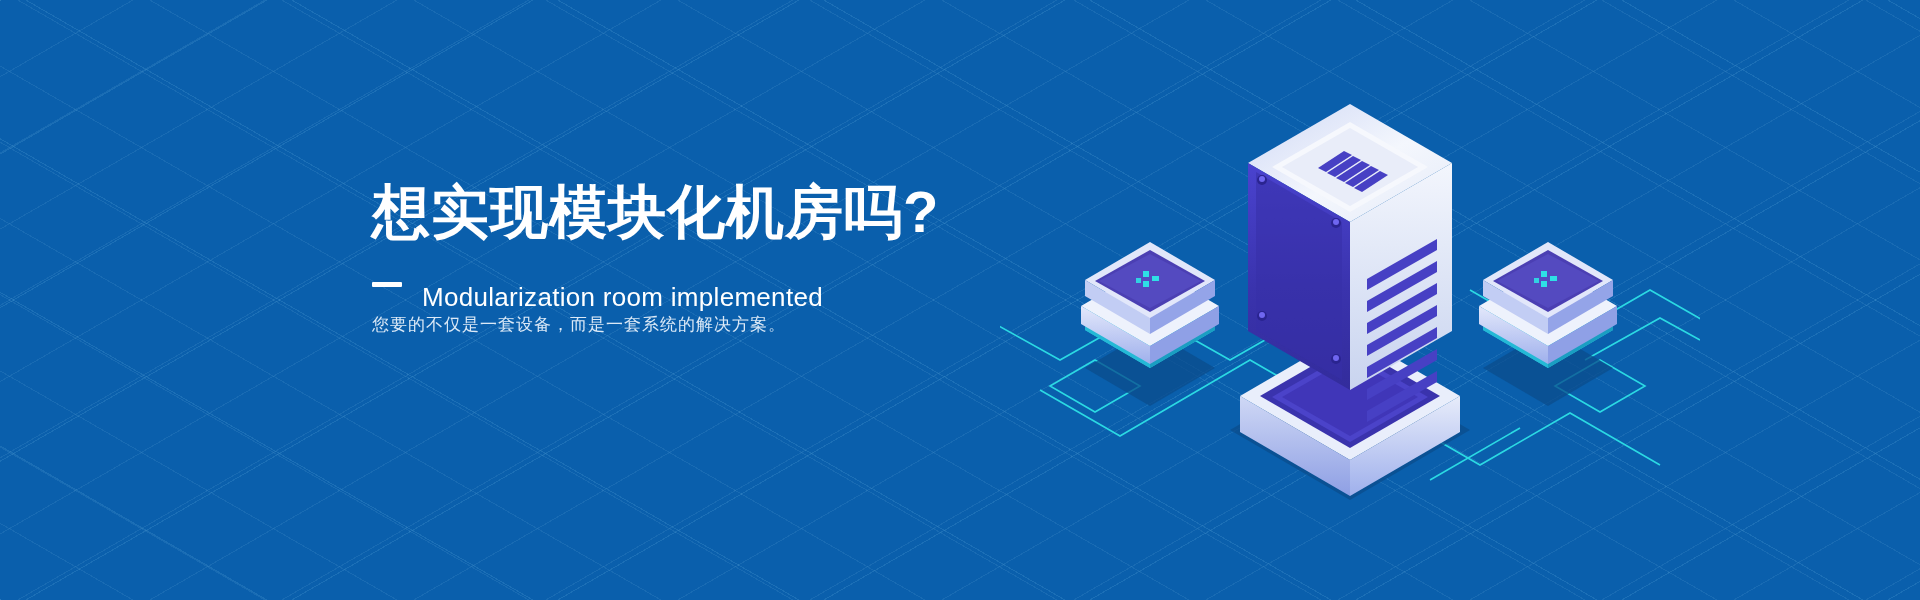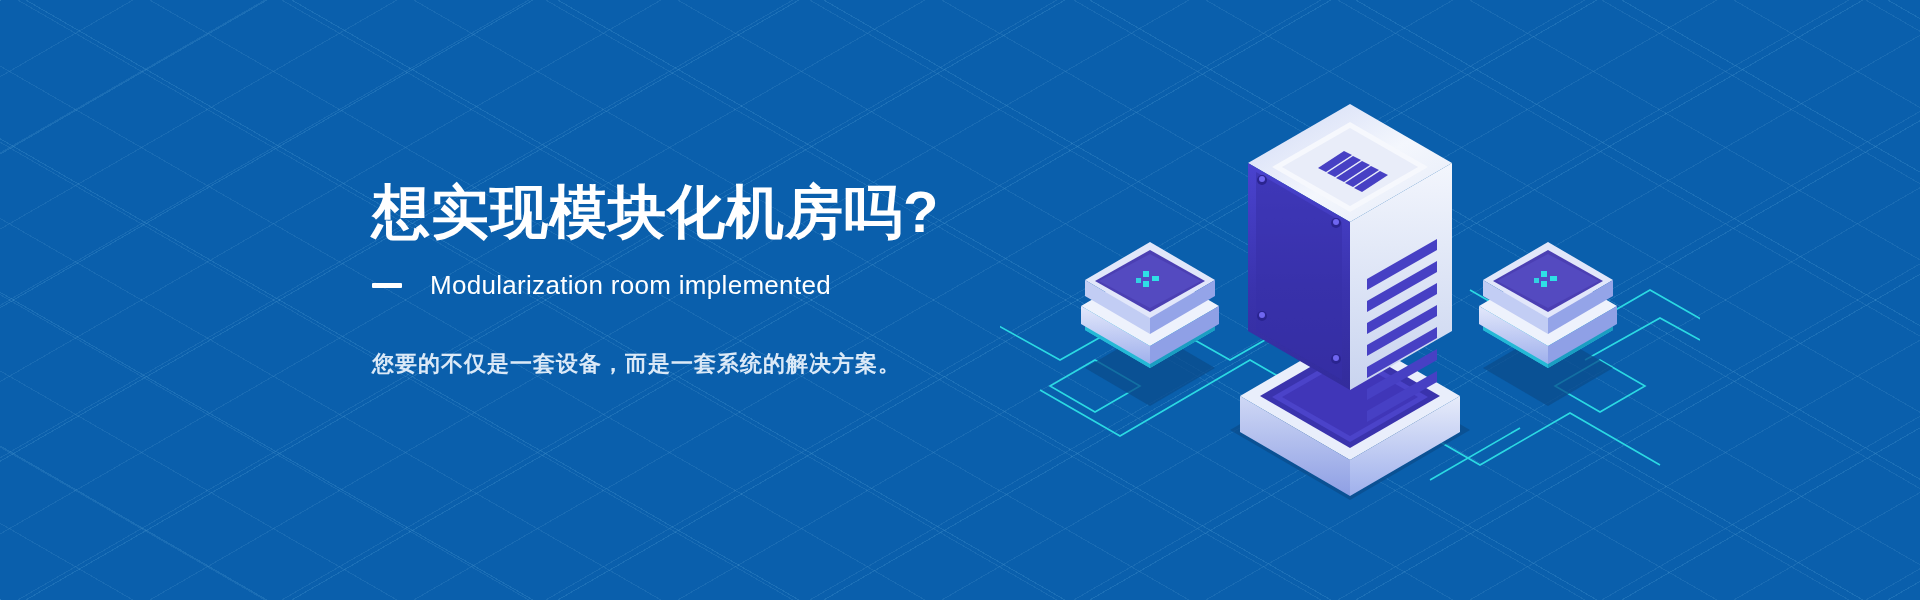--- a/index.html
+++ b/index.html
@@ -49,45 +49,42 @@
   .headline{
     font-size:58px;
     line-height:1.18;
     font-weight:700;
     color:#ffffff;
     letter-spacing:1px;
     white-space:nowrap;
   }
   .sub-row{
     display:flex;
-    align-items:center;
-    margin-top:24px;
-    gap:8px;
+    margin-top:36px;
   }
   .sub-dash{
     width:30px; height:5px;
     background:#ffffff;
     margin-right:20px;
     flex:0 0 auto;
     border-radius:1px;
   }
   .subhead{
     font-size:26px;
     color:#ffffff;
     font-weight:400;
     letter-spacing:.3px;
     white-space:nowrap;
   }
   .body-text{
-    margin-top:48px;
-    font-size:22px;
+    font-size:17px;
     color:#dbe9f7;
     letter-spacing:1px;
     white-space:nowrap;
-    font-weight:700;
+    font-weight:400;
   }
 
   
   .illustration{
     position:absolute;
     left:1000px; top:60px;
     width:700px; height:480px;
   }
   .illustration svg{ display:block; width:700px; height:480px; }
 </style>

